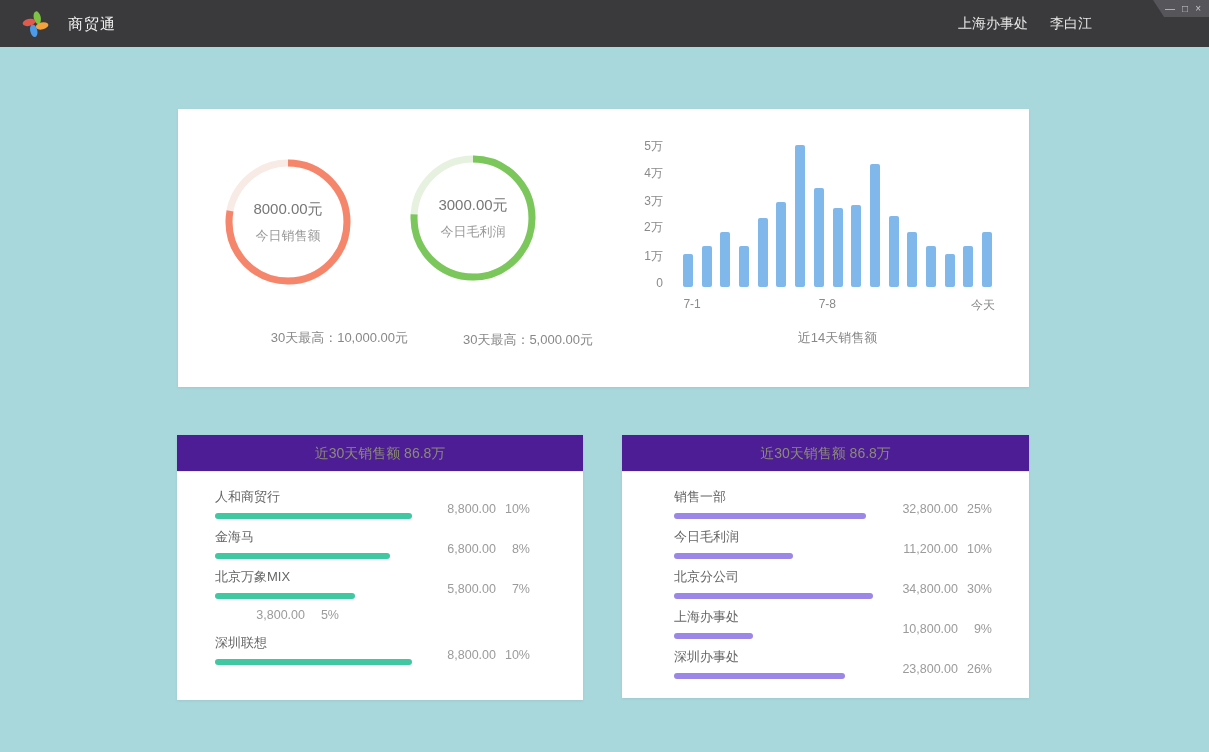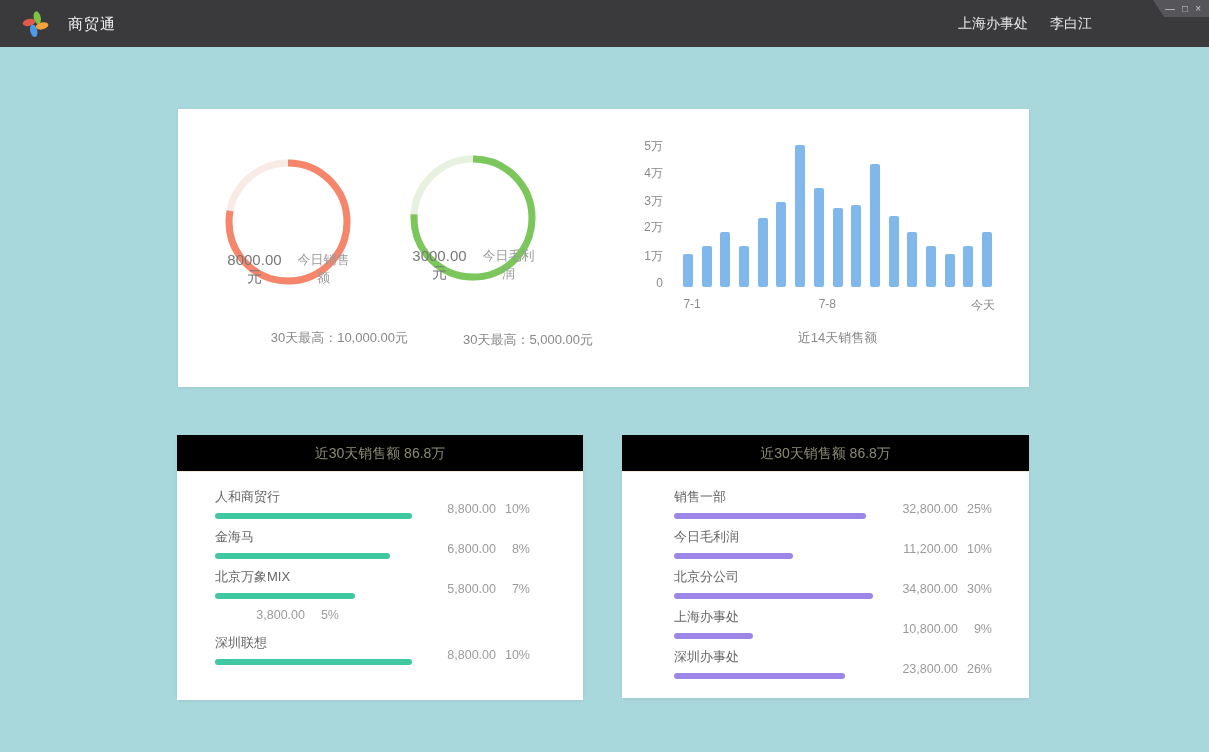--- a/index.html
+++ b/index.html
@@ -22,42 +22,42 @@
   
   .card { position:absolute; background:#FFFFFF; box-shadow:0 1px 3px rgba(0,0,0,0.07); }
   .card-top { left:178px; top:109px; width:851px; height:278px; }
   .card-bl  { left:177px; top:435px; width:406px; height:265px; --pl:38px; --pr:53px; }
   .card-br  { left:622px; top:435px; width:407px; height:263px; --pl:52px; --pr:37px; }
 
   
   .donut { position:absolute; width:130px; height:130px; }
   .donut-1 { left:45px; top:48px; }
   .donut-2 { left:230px; top:44px; }
-  .donut-center { position:absolute; inset:0; display:flex; flex-direction:row;
-                  align-items:flex-end; justify-content:center; gap:8px; text-align:center; }
+  .donut-center { position:absolute; inset:0; display:flex; flex-direction:column;
+                  align-items:center; justify-content:center; gap:8px; text-align:center; }
   .donut-value { font-size:15px; color:#777777; }
   .donut-label { font-size:13px; color:#999999; }
   .donut-caption { position:absolute; width:230px; text-align:right; font-size:13px; color:#888888; }
   .cap-1 { left:0;   top:220px; }
   .cap-2 { left:185px; top:222px; }
 
   
   .chart { position:absolute; left:440px; top:38px; width:390px; height:210px; }
   .yticks { position:absolute; left:0; top:0; width:45px; height:140px; }
   .yticks span { position:absolute; right:0; height:18px; line-height:18px; font-size:12px; color:#8A8A8A; }
   .plot { position:absolute; left:65px; top:0; width:309px; height:140px;
           display:flex; justify-content:space-between; align-items:flex-end; }
   .vbar { width:10px; background:#81B8EB; border-radius:2px; }
   .xticks { position:absolute; left:65px; top:150px; width:309px; height:16px; }
   .xticks span { position:absolute; transform:translateX(-50%); font-size:12px; color:#8A8A8A; white-space:nowrap; }
   .chart-caption { position:absolute; left:65px; top:182px; width:309px; height:18px; line-height:18px;
                    text-align:center; font-size:13px; color:#888888; }
 
   
-  .rank-header { height:37px; line-height:37px; text-align:center; background:#000000;
+  .rank-header { height:37px; line-height:37px; text-align:center; background:#4c1d95;
                  color:#8B8B75; font-size:14px; border-bottom:1px solid #EFEBD6; }
   .rank-list { padding-top:16px; }
   .rank-row { display:flex; align-items:flex-end; padding:0 var(--pr) 0 var(--pl); margin-bottom:9px; }
   .rank-left { flex:1; min-width:0; padding-right:12px; }
   .rank-name { font-size:13px; color:#666666; line-height:18px; margin-bottom:7px; }
   .rank-track { height:6px; }
   .rank-fill { height:6px; border-radius:3px; }
   .rank-val { width:90px; text-align:right; font-size:12.5px; color:#9B9B9B; margin-bottom:3px; white-space:nowrap; }
   .rank-pct { width:34px; text-align:right; font-size:12.5px; color:#9B9B9B; margin-bottom:3px; white-space:nowrap; }
 </style>

